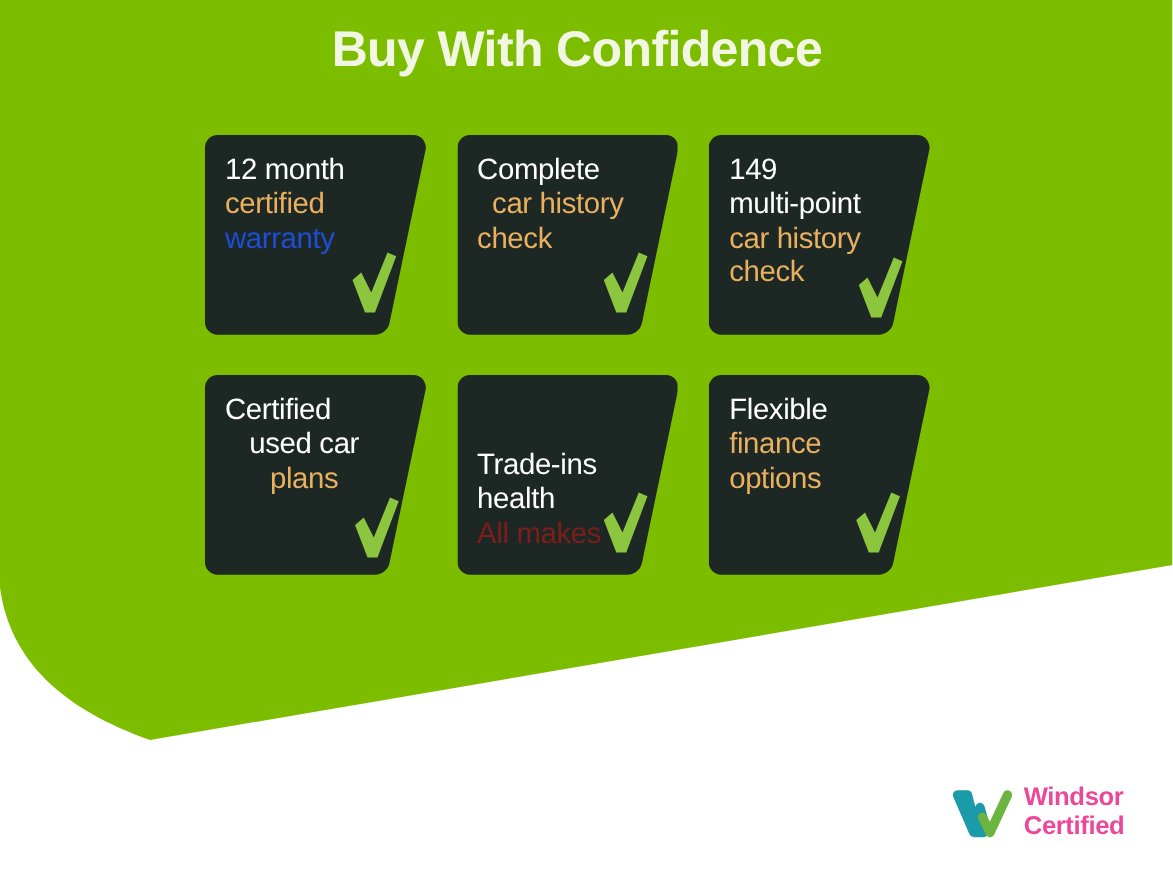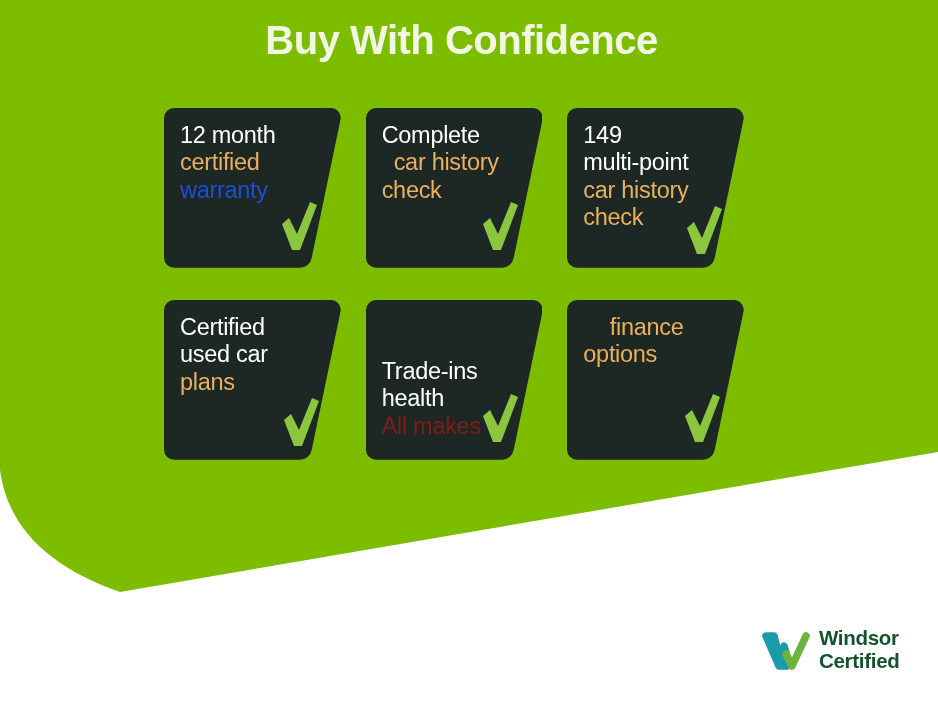--- a/index.html
+++ b/index.html
@@ -158,22 +158,22 @@
   <div class="card-row">
 
     <div class="card">
       <svg class="card-shape" viewBox="0 0 177 160" preserveAspectRatio="none">
         <path d="M 10,0 L 167,0 A 10,10 0 0 1 176.6,12.8
                  L 148,150 A 12,12 0 0 1 136,160 L 10,160
                  A 10,10 0 0 1 0,150 L 0,10 A 10,10 0 0 1 10,0 Z" fill="#1d2723"></path>
       </svg>
       <div class="card-text">
         <span class="l-white" style="color: rgb(255, 255, 255);">Certified</span>
-        <span class="l-white" style="color: rgb(255, 255, 255);">used car</span>
-        <span class="l-amber" style="color: rgb(232, 176, 95);">plans</span>
+        <span class="l-white" style="color: rgb(255, 255, 255); text-align: center;">used car</span>
+        <span class="l-amber" style="color: rgb(232, 176, 95); text-align: center;">plans</span>
       </div>
       <svg class="tick" style="right:21px; bottom:12px;" viewBox="0 0 40 52">
         <path d="M 4,24 L 11,18 L 19,34 L 32,2 L 39,5 L 22,50 L 14,50 Z" fill="#8cc63f"></path>
       </svg>
     </div>
 
     <div class="card">
       <svg class="card-shape" viewBox="0 0 177 160" preserveAspectRatio="none">
         <path d="M 10,0 L 167,0 A 10,10 0 0 1 176.6,12.8
                  L 148,150 A 12,12 0 0 1 136,160 L 10,160
@@ -189,35 +189,36 @@
       </svg>
     </div>
 
     <div class="card">
       <svg class="card-shape" viewBox="0 0 177 160" preserveAspectRatio="none">
         <path d="M 10,0 L 167,0 A 10,10 0 0 1 176.6,12.8
                  L 148,150 A 12,12 0 0 1 136,160 L 10,160
                  A 10,10 0 0 1 0,150 L 0,10 A 10,10 0 0 1 10,0 Z" fill="#1d2723"></path>
       </svg>
       <div class="card-text">
-        <span class="l-amber" style="color: rgb(232, 176, 95); text-align: center;">finance</span>
+        <span class="l-white" style="color: rgb(255, 255, 255);">Flexible</span>
+        <span class="l-amber" style="color: rgb(232, 176, 95);">finance</span>
         <span class="l-amber" style="color: rgb(232, 176, 95);">options</span>
       </div>
       <svg class="tick" style="right:23px; bottom:16px;" viewBox="0 0 40 52">
         <path d="M 4,24 L 11,18 L 19,34 L 32,2 L 39,5 L 22,50 L 14,50 Z" fill="#8cc63f"></path>
       </svg>
     </div>
 
   </div>
 </div>
 
 <div id="brand-logo">
   <svg id="brand-mark" viewBox="0 0 48 48">
 
     <path d="M 4,10 L 12,10 L 18,34 L 22,20 L 26,34 L 24.5,40 L 17,40 Z" fill="#1b9aaa" stroke="#1b9aaa" stroke-width="7.5" stroke-linejoin="round" stroke-linecap="round"></path>
 
     <path d="M 24,28 L 30,40 L 44,10" fill="none" stroke="#6cb33f" stroke-width="7.5" stroke-linejoin="round" stroke-linecap="round"></path>
   </svg>
-  <div id="brand-words" style="color: #14532d;">
+  <div id="brand-words" style="color: #ec4899;">
     <span>Windsor</span>
     <span>Certified</span>
   </div>
 </div>
 
 </body></html>

